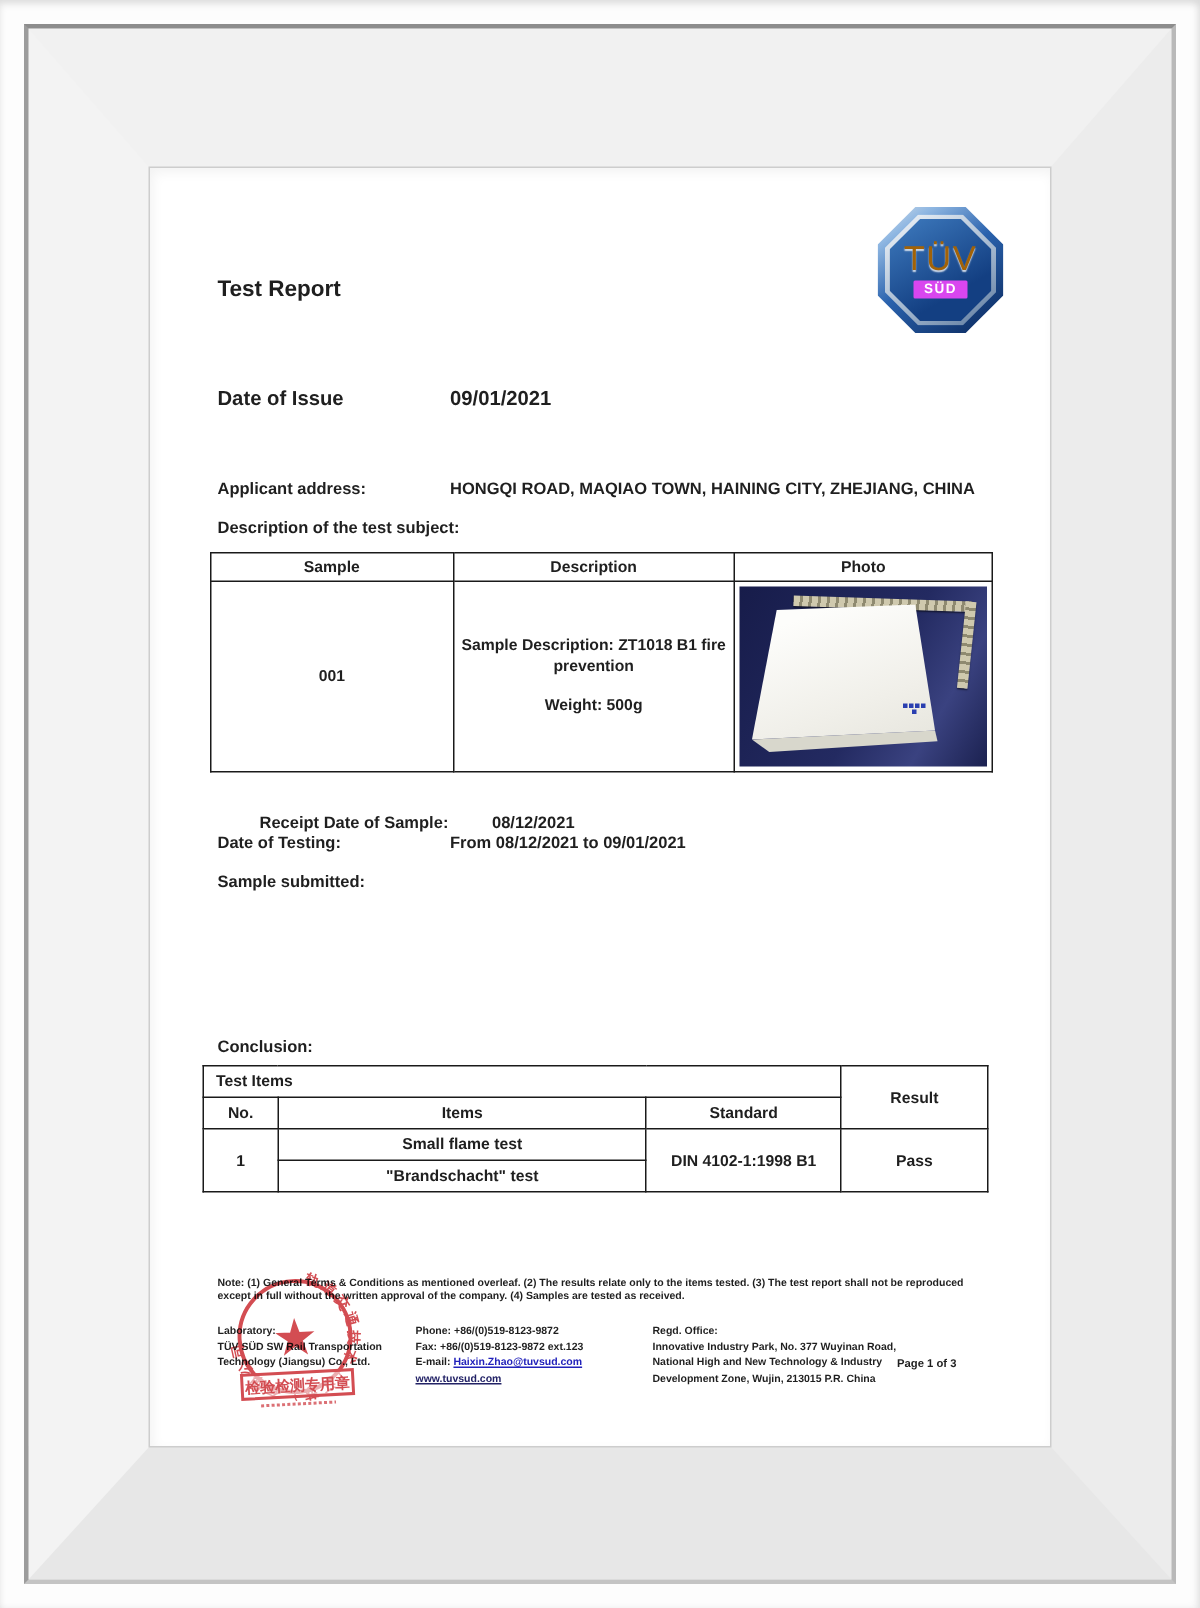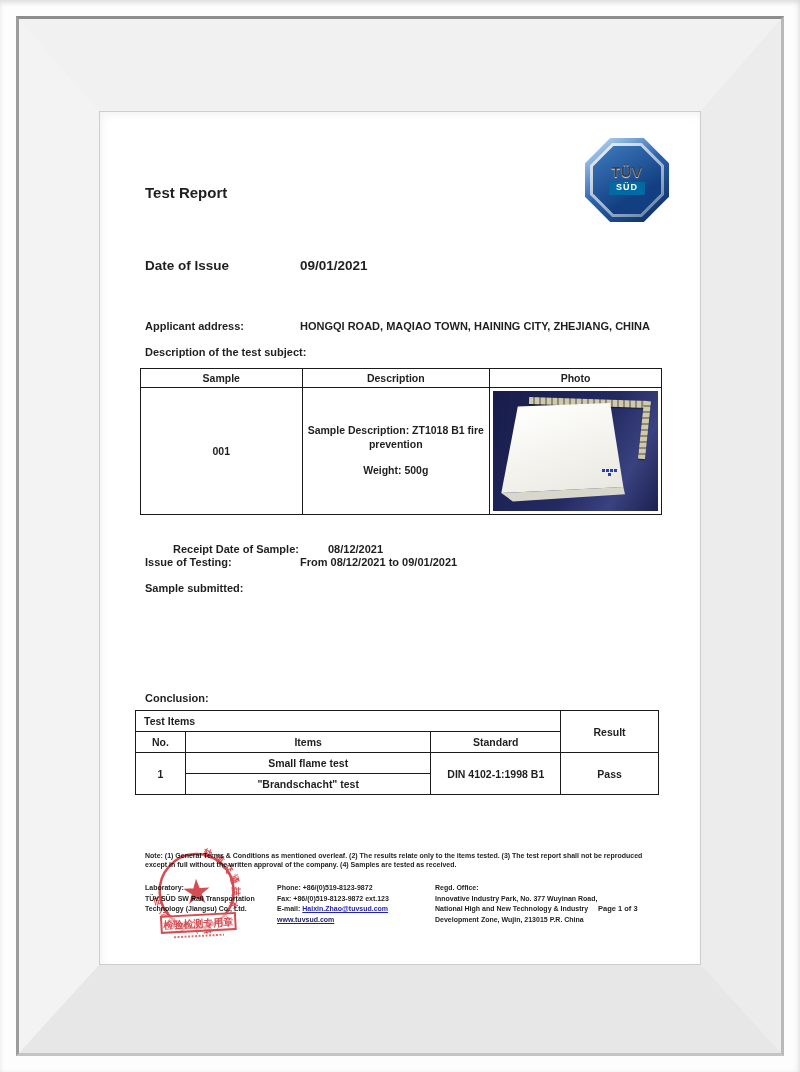--- a/index.html
+++ b/index.html
@@ -51,25 +51,25 @@
   .tuv-blue {
     position:absolute; inset:8px;
     background:linear-gradient(150deg,#3f7cc0,#133f82 70%);
   }
   .tuv-inner {
     position:absolute; inset:11px;
     background:linear-gradient(155deg,#ffffff 20%,#dcе1e6 70%,#c2c8cf);
     display:flex; flex-direction:column; align-items:center; justify-content:center;
   }
   .tuv-text {
-    font-size:14px; font-weight:bold; color:#404040; letter-spacing:1px;
+    font-size:23px; font-weight:normal; color:#a16207; letter-spacing:1px;
     text-shadow:0 1px 1px rgba(255,255,255,.8); line-height:1;
   }
   .tuv-sud {
-    margin-top:3px; background:#0369a1; color:#fff; font-size:9px; font-weight:bold;
+    margin-top:3px; background:#d946ef; color:#fff; font-size:9px; font-weight:bold;
     padding:1px 7px 2px; letter-spacing:1px; border-radius:1px; line-height:1.1;
   }
   
   .abs { position:absolute; }
   .title { left:45px; top:72px; font-size:15px; }
   .row { left:45px; display:flex; }
   .row .lbl { width:155px; flex:0 0 155px; }
   .fs14 { font-size:13.5px; }
   .fs11 { font-size:11px; }
   .r-reportno { top:112px; }
@@ -214,21 +214,21 @@
         </td>
       </tr>
     </tbody>
       </table>
 
     <div class="abs row fs11 r-receipt">
       <span class="lbl">Receipt Date of Sample:</span>
       <span>08/12/2021</span>
     </div>
     <div class="abs row fs11 r-testing">
-      <span class="lbl">Issue of Testing:</span>
+      <span class="lbl">Date of Testing:</span>
       <span>From 08/12/2021 to 09/01/2021</span>
     </div>
     <div class="abs row fs11 r-submitted">
       <span class="lbl">Sample submitted:</span>
     </div>
 
     <div class="abs conclusion-head">Conclusion:</div>
 
     <table class="conc-table">
       <tbody>

